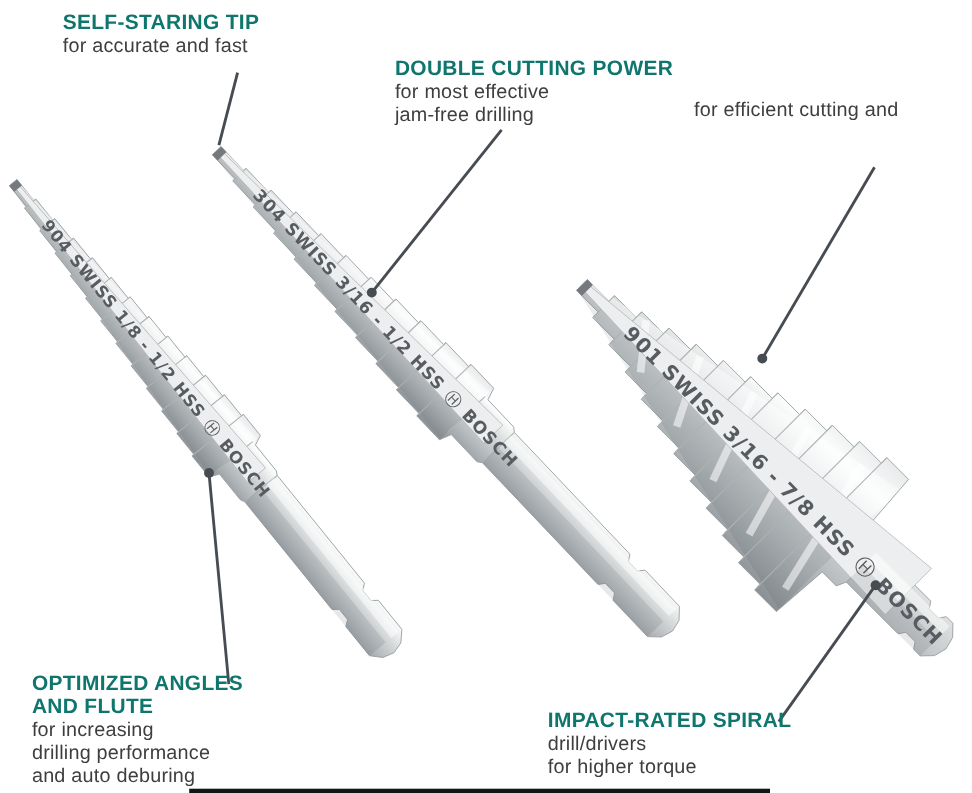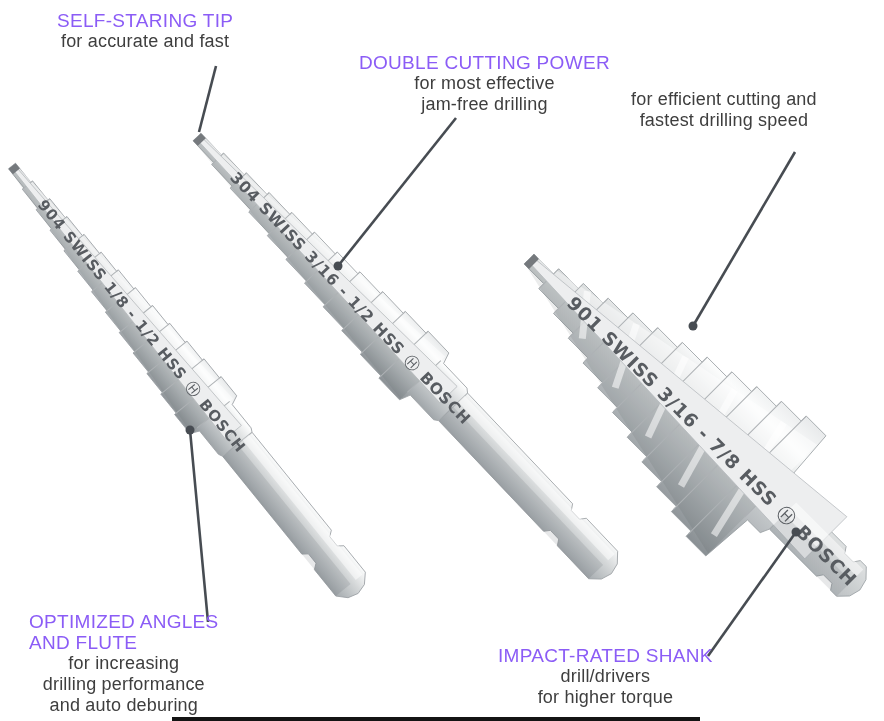--- a/index.html
+++ b/index.html
@@ -1,21 +1,21 @@
 <!DOCTYPE html>
 <html><head>
 <meta charset="utf-8">
 <style>
   html,body{margin:0;padding:0;background:#fff;}
   .stage{position:relative;width:884px;height:721px;background:#ffffff;overflow:hidden;
          font-family:"Liberation Sans",sans-serif;}
   .stage svg{position:absolute;left:0;top:0;}
   .callout{position:absolute;white-space:nowrap;}
-  .c-title{font-size:19px;font-weight:400;color:#8b5cf6;line-height:21px;letter-spacing:.3px;}
-  .c-body{font-size:18px;font-weight:400;color:#3e3e3e;line-height:21px;letter-spacing:.2px;text-align:center;}
+  .c-title{font-size:19px;font-weight:700;color:#0f766e;line-height:21px;letter-spacing:.3px;}
+  .c-body{font-size:18px;font-weight:400;color:#3e3e3e;line-height:21px;letter-spacing:.2px;}
   .etch{font-family:"DejaVu Sans",sans-serif;font-weight:600;fill:#585c61;letter-spacing:1px;}
   .etch .logo{font-weight:400;}
   .bottom-bar{position:absolute;background:#141414;}
 </style>
 </head>
 <body>
 
 <div class="stage">
 
   <svg width="884" height="721" viewBox="0 0 884 721">
@@ -135,31 +135,30 @@
   </div>
 
   <div class="callout" style="left:359px;top:52px">
     <div class="c-title">DOUBLE CUTTING POWER</div>
     <div class="c-body">for most effective</div>
     <div class="c-body">jam-free drilling</div>
   </div>
 
   <div class="callout" style="left:631px;top:89px">
     <div class="c-body">for efficient cutting and</div>
-    <div class="c-body">fastest drilling speed</div>
   </div>
 
   <div class="callout" style="left:29px;top:611px">
     <div class="c-title">OPTIMIZED ANGLES</div>
     <div class="c-title">AND FLUTE</div>
     <div class="c-body">for increasing</div>
     <div class="c-body">drilling performance</div>
     <div class="c-body">and auto deburing</div>
   </div>
 
   <div class="callout" style="left:498px;top:645px">
-    <div class="c-title">IMPACT-RATED SHANK</div>
+    <div class="c-title">IMPACT-RATED SPIRAL</div>
     <div class="c-body">drill/drivers</div>
     <div class="c-body">for higher torque</div>
   </div>
 
   <div class="bottom-bar" style="left:172px;top:717px;width:528px;height:4px"></div>
 </div>
 
 </body></html>

